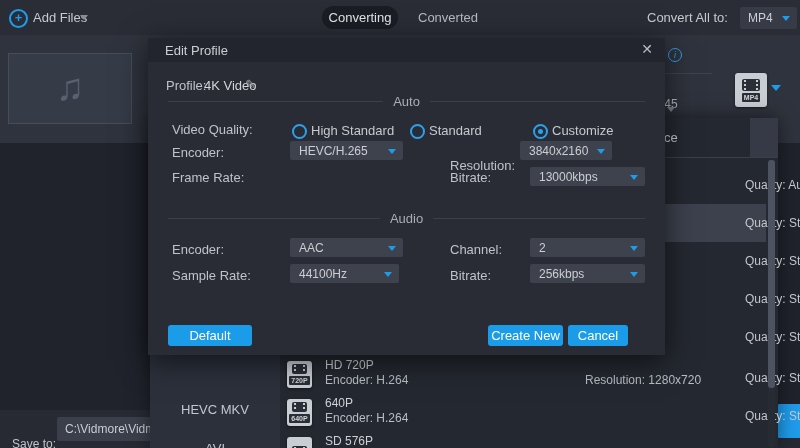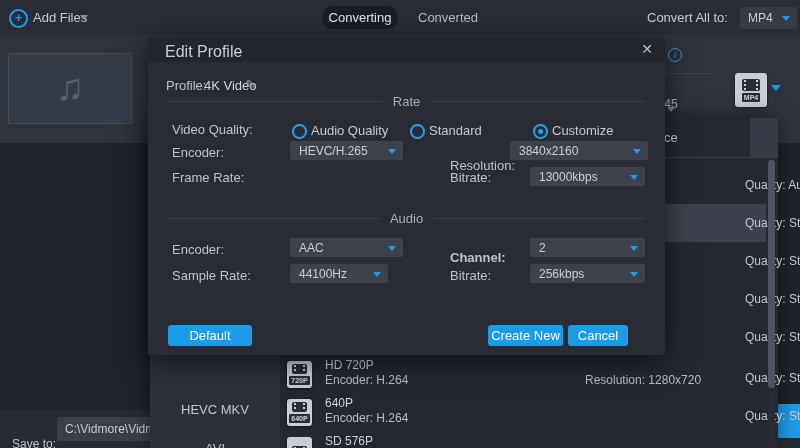--- a/index.html
+++ b/index.html
@@ -56,21 +56,21 @@
   .prow .title{position:absolute;left:45px;top:2px;font-size:12px;color:#cdd0d5;white-space:nowrap;}
   .prow .enc{position:absolute;left:45px;top:17px;font-size:12px;color:#b9bdc4;white-space:nowrap;}
   .prow .res{position:absolute;left:305px;top:17px;font-size:12px;color:#b9bdc4;white-space:nowrap;}
   #vscroll{left:618px;top:42px;width:7px;height:288px;background:#272b34;border-radius:3px;}
   #vthumb{left:0;top:0;width:7px;height:228px;background:#4d5360;border-radius:3px;}
 
   
   #dialog{left:148px;top:38px;width:517px;height:317px;background:#292c35;z-index:10;
           box-shadow:0 6px 28px rgba(0,0,0,.6);}
   #dlg-titlebar{left:0;top:0;width:517px;height:24px;background:#22252d;}
-  #dlg-title{left:17px;top:5px;font-size:16px;color:#ccced3;}
+  #dlg-title{left:17px;top:5px;font-size:13px;color:#ccced3;}
   #dlg-close{left:490px;top:3px;color:#b9bdc3;font-size:14px;width:18px;text-align:center;cursor:default;}
   .sect{left:20px;width:477px;height:14px;display:flex;align-items:center;gap:10px;
         color:#a9adb5;font-size:13px;}
   .sect::before,.sect::after{content:"";flex:1;height:1px;background:#3a3f49;}
   .flabel{font-size:13px;color:#bfc2c9;white-space:nowrap;}
   .dd{background:#3d424d;border-radius:2px;height:19px;text-align:right;}
   .dd .val{position:absolute;left:9px;top:3px;font-size:12px;color:#ccced3;white-space:nowrap;}
   .dd .caret{position:absolute;right:7px;top:8px;}
   .radio{width:11px;height:11px;border:2px solid #2da0e9;border-radius:50%;}
   .radio.sel::after{content:"";position:absolute;left:3px;top:3px;width:5px;height:5px;
@@ -201,66 +201,66 @@
     <div id="dlg-titlebar" class="abs">
       <span id="dlg-title" class="abs">Edit Profile</span>
       <span id="dlg-close" class="abs">✕</span>
     </div>
 
     <span class="abs flabel" style="left:18px;top:40px;">Profile:</span>
     <span class="abs flabel" style="left:56px;top:40px;color:#d3d5da;">4K Video</span>
     <span class="abs pencil" style="left:97px;top:39px;">✎</span>
 
     <div class="abs sect" style="top:56px;">
-      <span>Rate</span>
+      <span>Auto</span>
     </div>
 
     <span class="abs flabel" style="left:24px;top:84px;">Video Quality:</span>
     <span class="abs radio" style="left:144px;top:86px;"></span>
-    <span class="abs rlabel" style="left:163px;top:85px;">Audio Quality</span>
+    <span class="abs rlabel" style="left:163px;top:85px;">High Standard</span>
     <span class="abs radio" style="left:262px;top:86px;"></span>
     <span class="abs rlabel" style="left:281px;top:85px;">Standard</span>
     <span class="abs radio sel" style="left:385px;top:86px;"></span>
     <span class="abs rlabel" style="left:404px;top:85px;">Customize</span>
 
     <span class="abs flabel" style="left:24px;top:107px;">Encoder:</span>
     <div class="abs dd" style="left:142px;top:103px;width:113px;">
       <span class="val">HEVC/H.265</span>
       <span class="caret caret-blue"></span>
     </div>
     <span class="abs flabel" style="left:302px;top:120px;">Resolution:</span>
-    <div class="abs dd" style="left:362px;top:103px;width:138px;">
+    <div class="abs dd" style="left:372px;top:103px;width:92px;">
       <span class="val">3840x2160</span>
       <span class="caret caret-blue"></span>
     </div>
 
     <span class="abs flabel" style="left:24px;top:132px;">Frame Rate:</span>
     <span class="abs flabel" style="left:302px;top:132px;">Bitrate:</span>
     <div class="abs dd" style="left:382px;top:129px;width:115px;">
       <span class="val">13000kbps</span>
       <span class="caret caret-blue"></span>
     </div>
 
     <div class="abs sect" style="top:173px;">
       <span>Audio</span>
     </div>
 
     <span class="abs flabel" style="left:24px;top:204px;">Encoder:</span>
     <div class="abs dd" style="left:142px;top:200px;width:113px;">
       <span class="val">AAC</span>
       <span class="caret caret-blue"></span>
     </div>
-    <span class="abs flabel" style="left:302px;top:212px;font-weight:bold;">Channel:</span>
+    <span class="abs flabel" style="left:302px;top:204px;">Channel:</span>
     <div class="abs dd" style="left:382px;top:200px;width:115px;">
       <span class="val">2</span>
       <span class="caret caret-blue"></span>
     </div>
 
     <span class="abs flabel" style="left:24px;top:230px;">Sample Rate:</span>
-    <div class="abs dd" style="left:142px;top:226px;width:98px;">
+    <div class="abs dd" style="left:142px;top:226px;width:109px;">
       <span class="val">44100Hz</span>
       <span class="caret caret-blue"></span>
     </div>
     <span class="abs flabel" style="left:302px;top:230px;">Bitrate:</span>
     <div class="abs dd" style="left:382px;top:226px;width:115px;">
       <span class="val">256kbps</span>
       <span class="caret caret-blue"></span>
     </div>
 
     <div class="abs btn" style="left:340px;top:287px;width:75px;">Create New</div>

